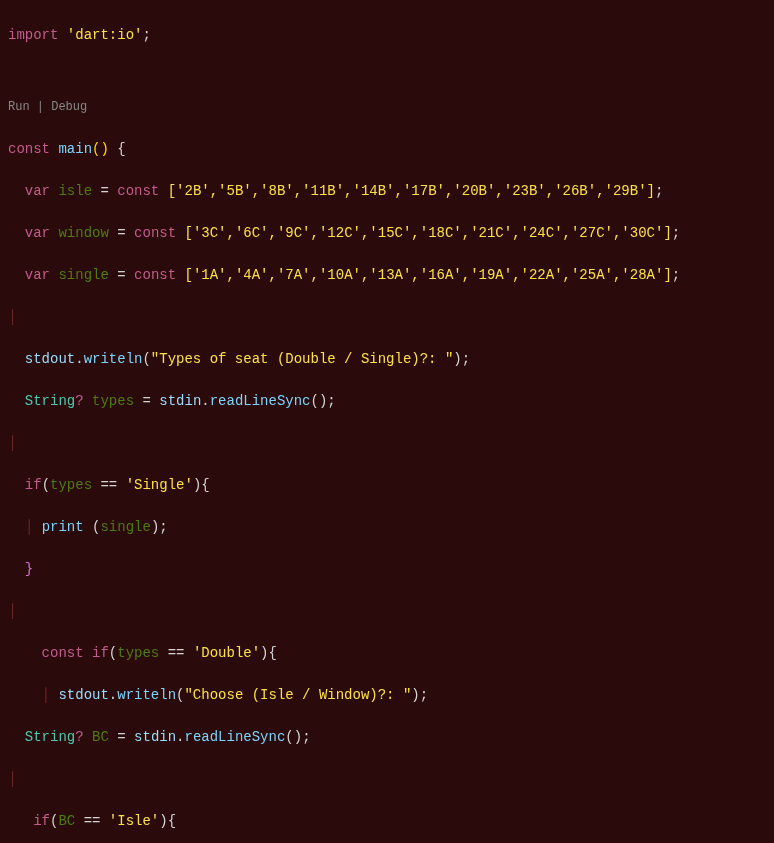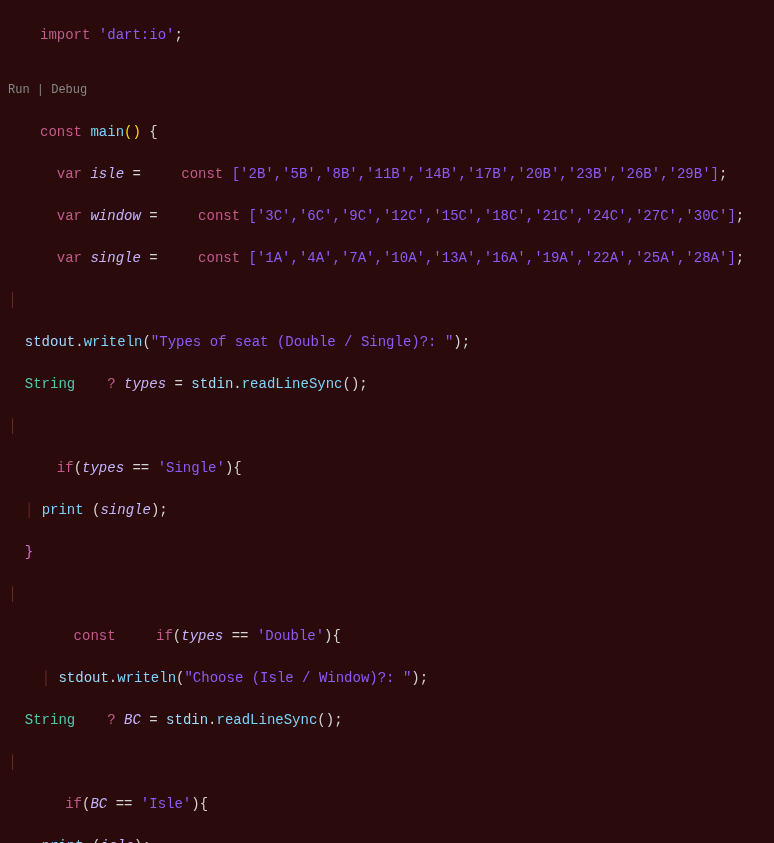--- a/index.html
+++ b/index.html
@@ -15,29 +15,29 @@
     overflow: hidden;
   }
   .editor {
     padding: 4px 0 4px 8px;
     white-space: pre;
   }
   .codelens {
     color: #888;
     font-size: 12px;
     padding-left: 0;
-    margin-top: 14px;
+    margin-top: 31px;
     margin-bottom: 2px;
   }
-  .kw   { color: #c35b8f; margin-left: 32px; }   
+  .kw   { color: #c35b8f; }   
   .type { color: #4ec9b0; text-align: center; }   
   .fn   { color: #7dd3fc; }   
   .obj  { color: #9cdcfe; text-align: right; }   
-  .var  { color: #c4b5fd; font-style: italic; }  
-  .str  { color: #8b5cf6; }   
+  .var  { color: #4d7c0f; }  
+  .str  { color: #fde047; }   
   .punc { color: #d4d4d4; }
   .brkt { color: #ffd700; }   
   .brkt2{ color: #da70d6; }   
   .guide{ color: #6e2b2b; }   
 </style>
 </head>
 <body>
 
 <div class="editor">
 <div><span class="kw">import</span> <span class="str">'dart:io'</span><span class="punc">;</span></div>

